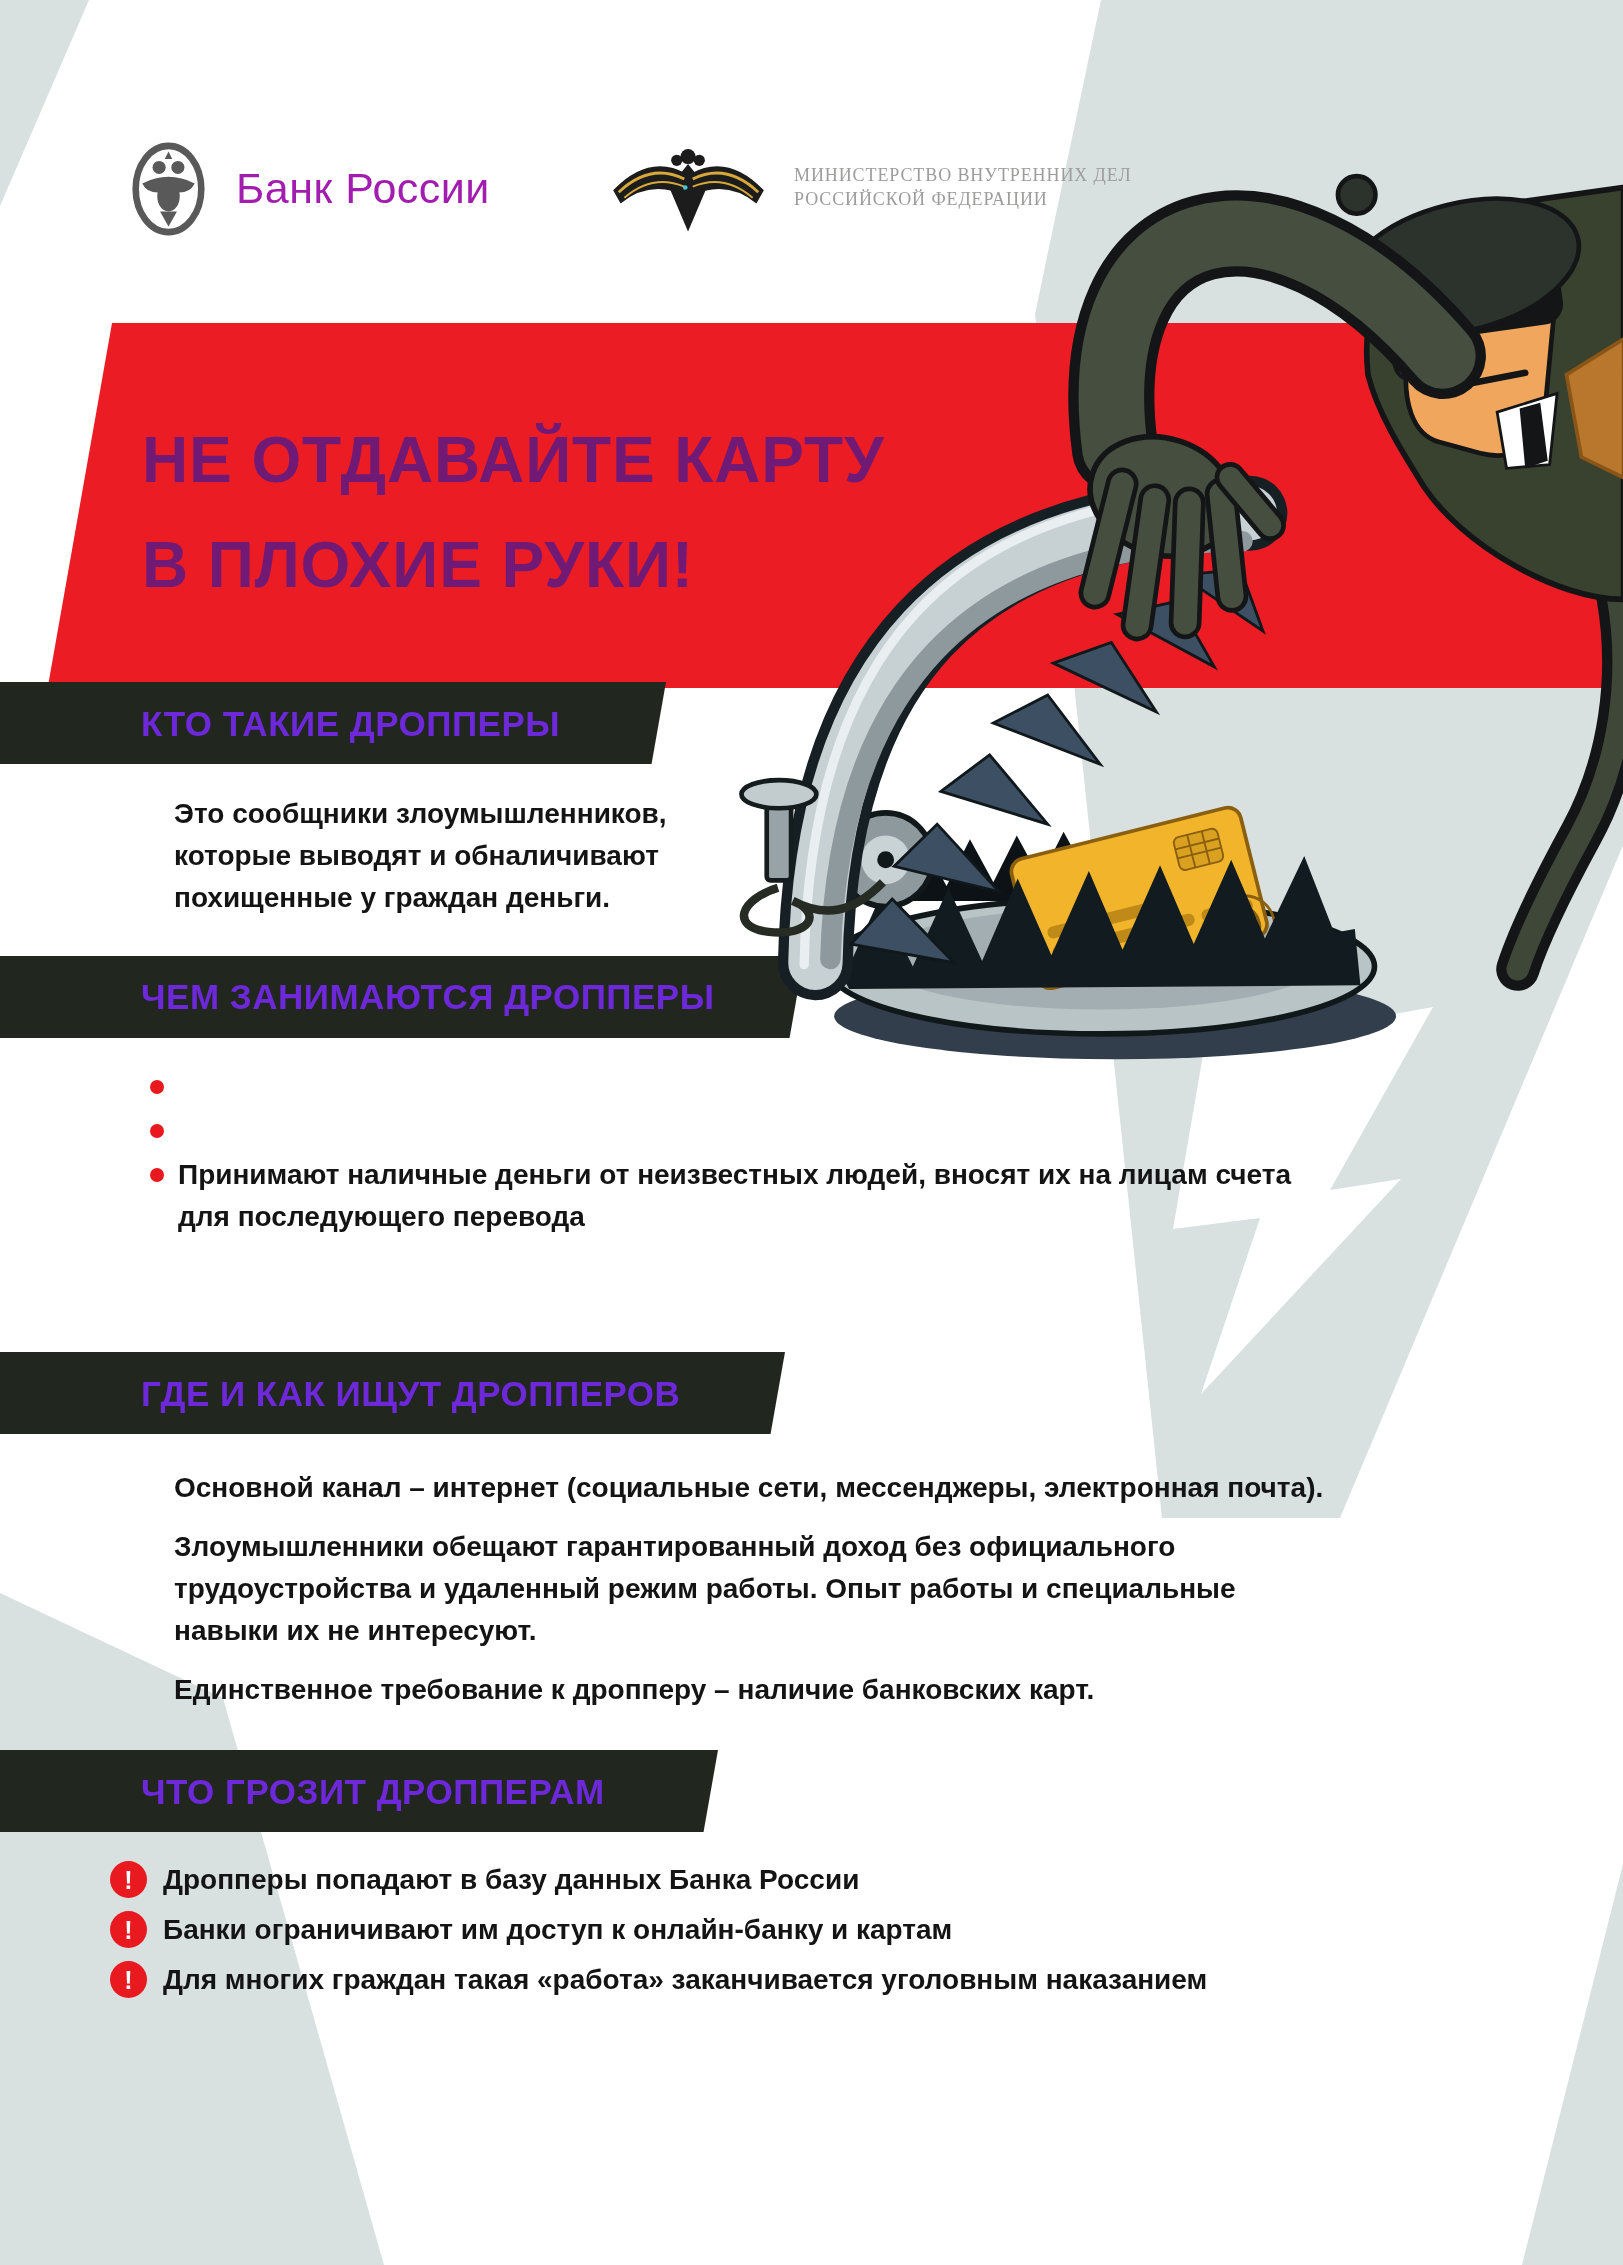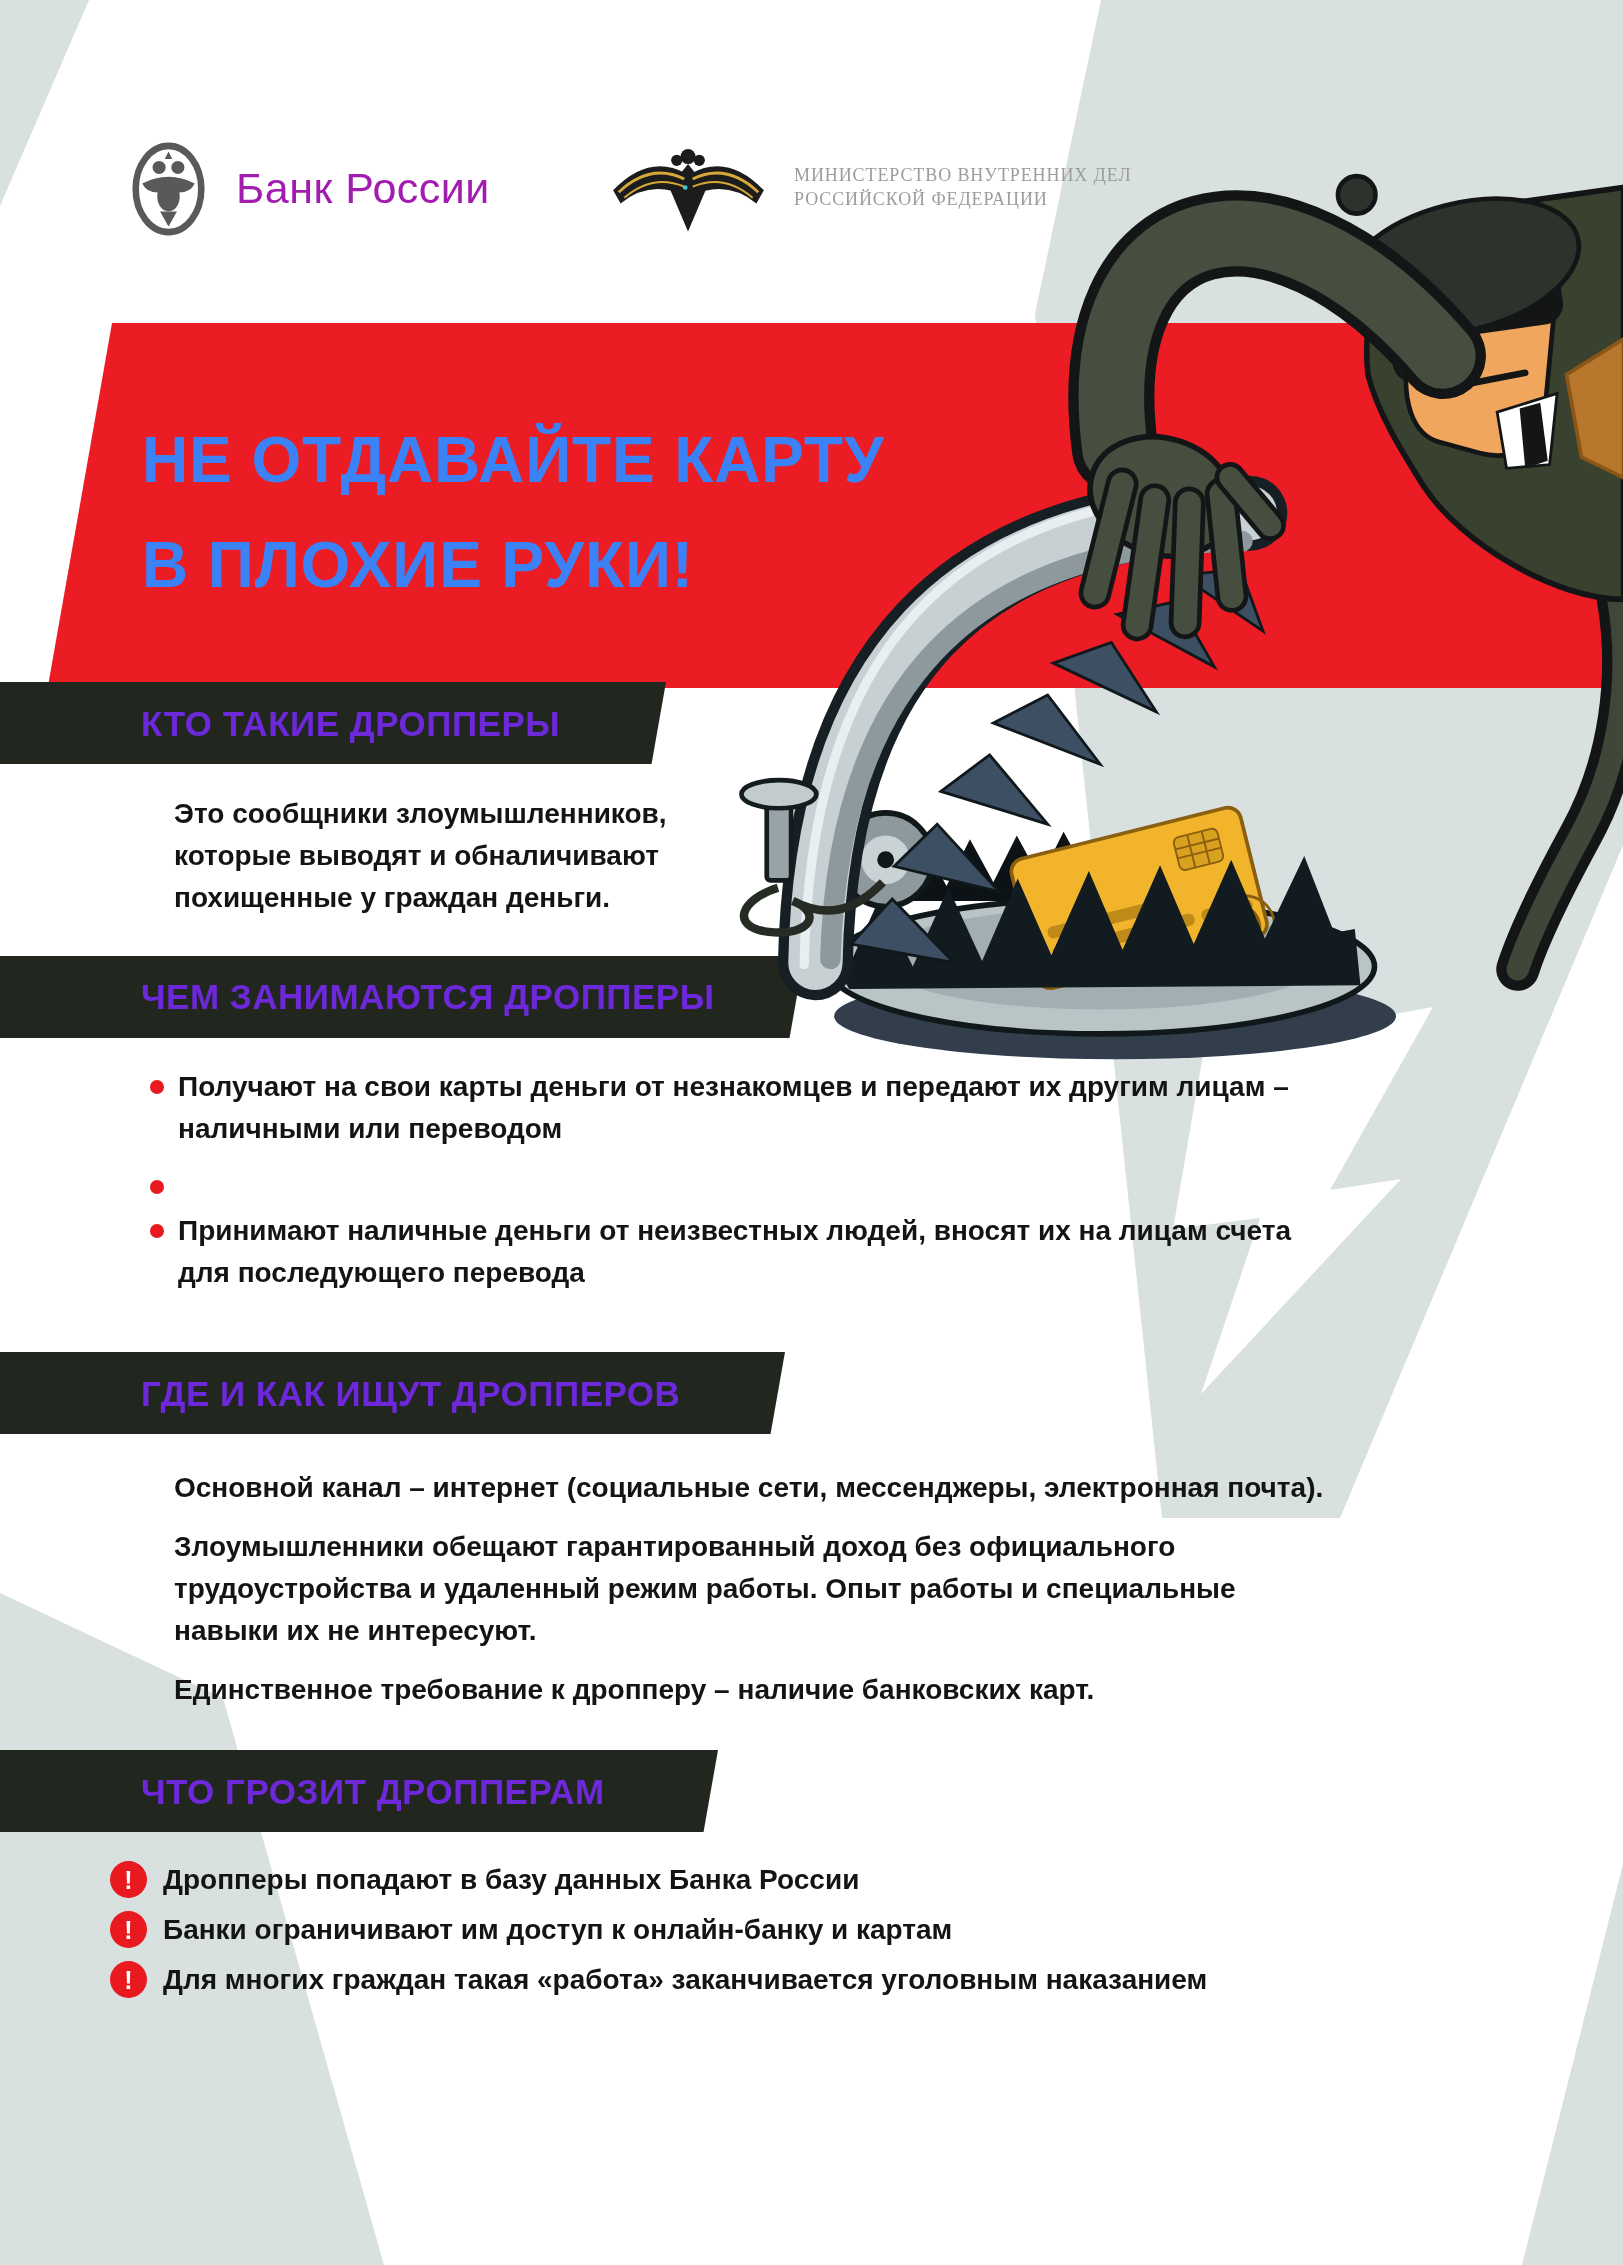--- a/index.html
+++ b/index.html
@@ -16,21 +16,21 @@
   .bg-bottomleft{background:#d8e1e0;clip-path:polygon(0 1593px,223px 1698px,384px 2265px,0 2265px);}
   .bg-rightsliver{background:#d8e1e0;clip-path:polygon(1624px 1860px,1624px 2265px,1522px 2265px);}
   
   .cbr-logo{left:131px;top:137px;width:450px;height:103px;display:flex;align-items:center;z-index:2;}
   .cbr-name{font-size:43px;color:#a21caf;margin-left:30px;letter-spacing:0.5px;}
   .mvd-logo{left:611px;top:131px;width:562px;height:112px;display:flex;align-items:center;z-index:2;}
   .mvd-text{margin-left:28px;font-size:18px;line-height:24px;color:#9c9c9b;letter-spacing:0.9px;font-family:Liberation Serif, serif;}
   
   .red-banner{left:112px;top:323px;width:1586px;height:365px;background:#ec1c24;
     transform:skewX(-10deg);transform-origin:top left;z-index:1;}
-  .banner-title{left:142px;top:408px;z-index:2;color:#3b82f6;font-weight:bold;
+  .banner-title{left:142px;top:408px;z-index:2;color:#701a75;font-weight:bold;
     font-size:64px;line-height:105px;letter-spacing:0.9px;white-space:nowrap;}
   
   .band{position:absolute;left:-75px;height:82px;background:#21261f;
     transform:skewX(-10deg);transform-origin:top left;z-index:1;}
   .band1{top:682px;width:741px;}
   .band2{top:956px;width:879px;}
   .band3{top:1352px;width:860px;}
   .band4{top:1750px;width:793px;}
   .band-label{position:absolute;left:141px;z-index:2;color:#6d28d9;font-weight:bold;
     font-size:35px;line-height:43px;letter-spacing:0.5px;white-space:nowrap;}
@@ -114,24 +114,20 @@
 
 <div class="abs copy who-text">
   <div>Это сообщники злоумышленников,</div>
   <div>которые выводят и обналичивают</div>
   <div>похищенные у граждан деньги.</div>
 </div>
 
 <div class="abs copy bullets">
   <div class="bullet">
     <div class="bullet-dot"></div>
-    <div>
-      <div>Получают на свои карты деньги от незнакомцев и передают их другим лицам –</div>
-      <div>наличными или переводом</div>
-    </div>
   </div>
   <div class="bullet">
     <div class="bullet-dot"></div>
   </div>
   <div class="bullet">
     <div class="bullet-dot"></div>
     <div>
       <div>Принимают наличные деньги от неизвестных людей, вносят их на лицам счета</div>
       <div>для последующего перевода</div>
     </div>

